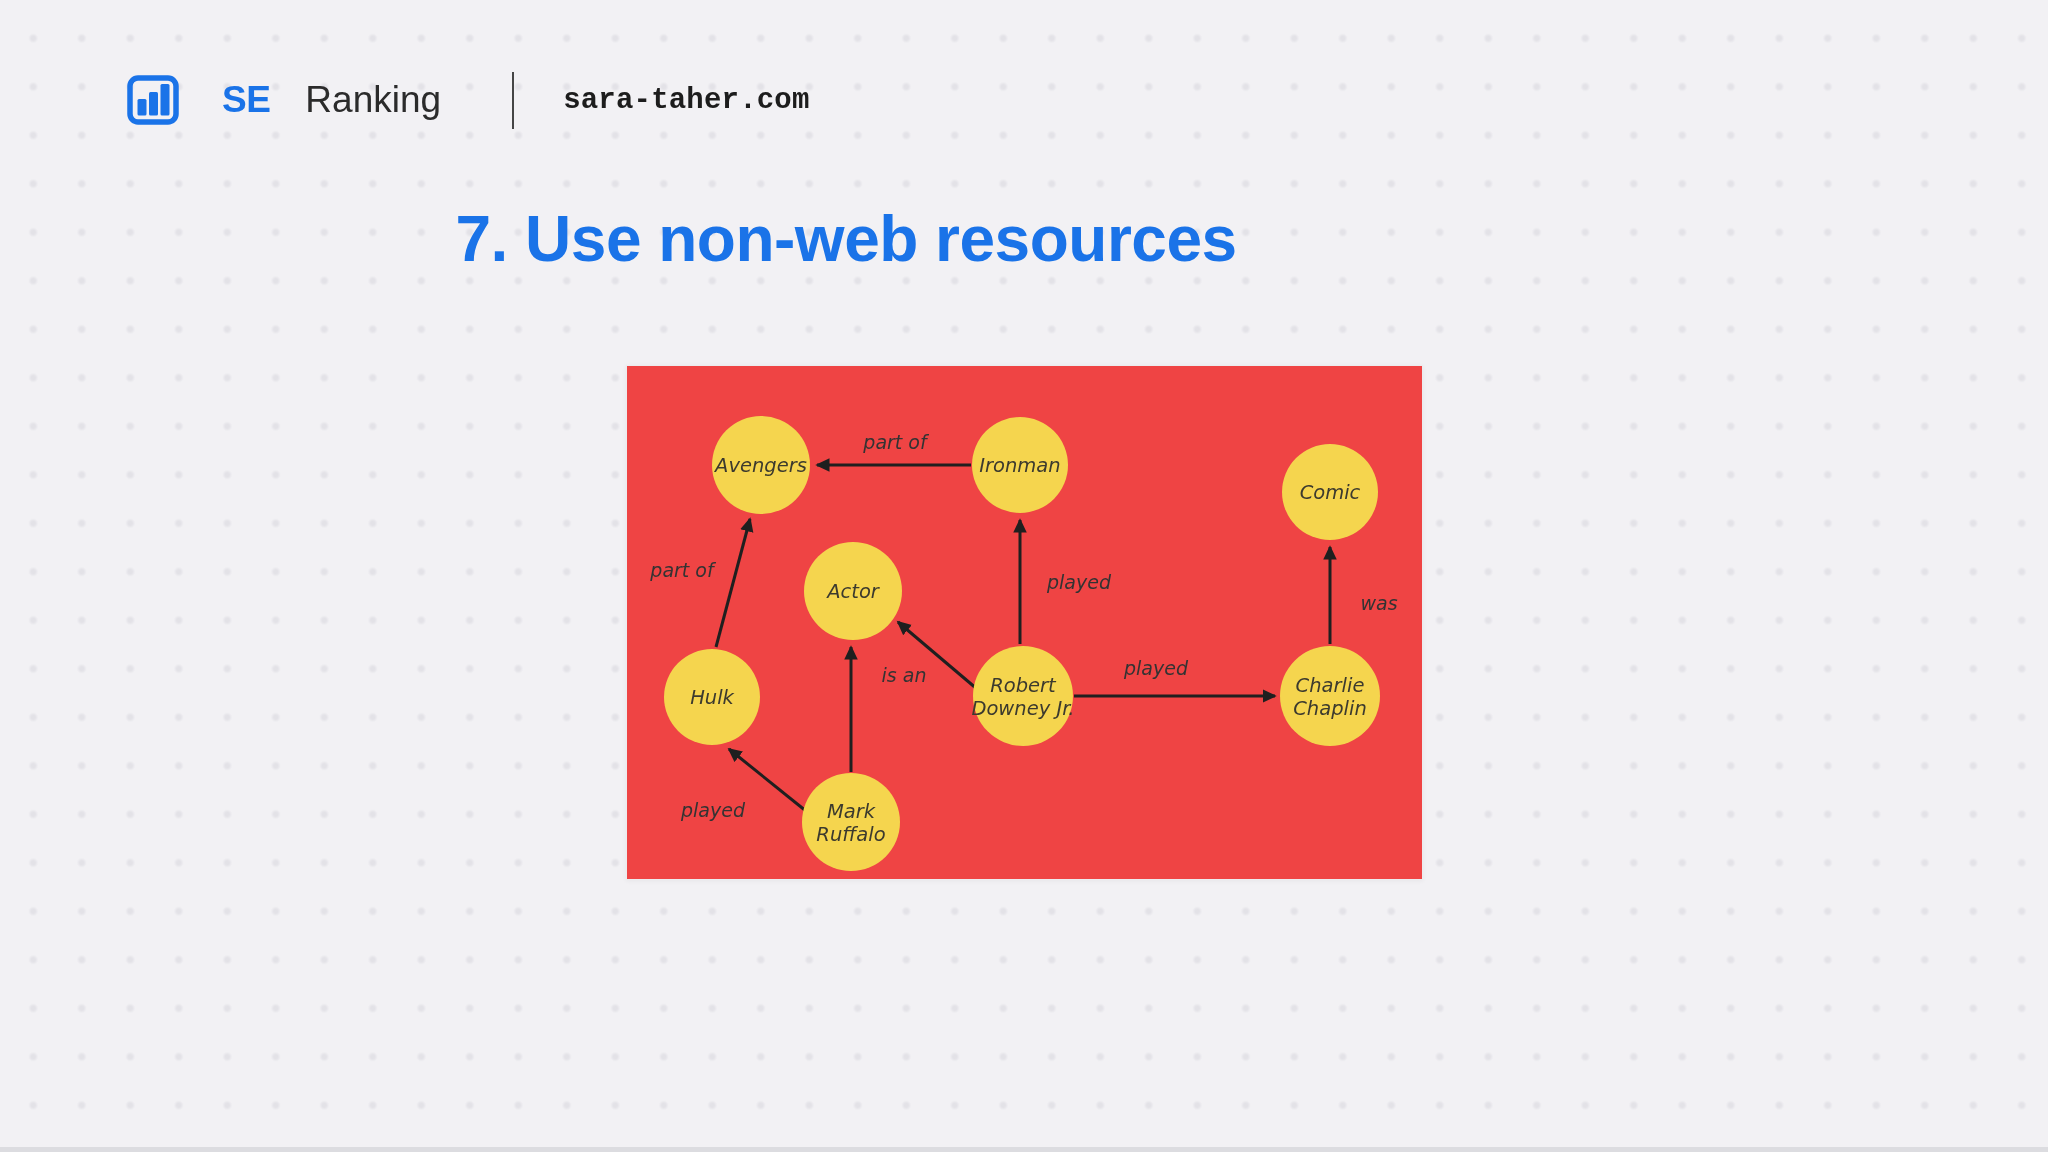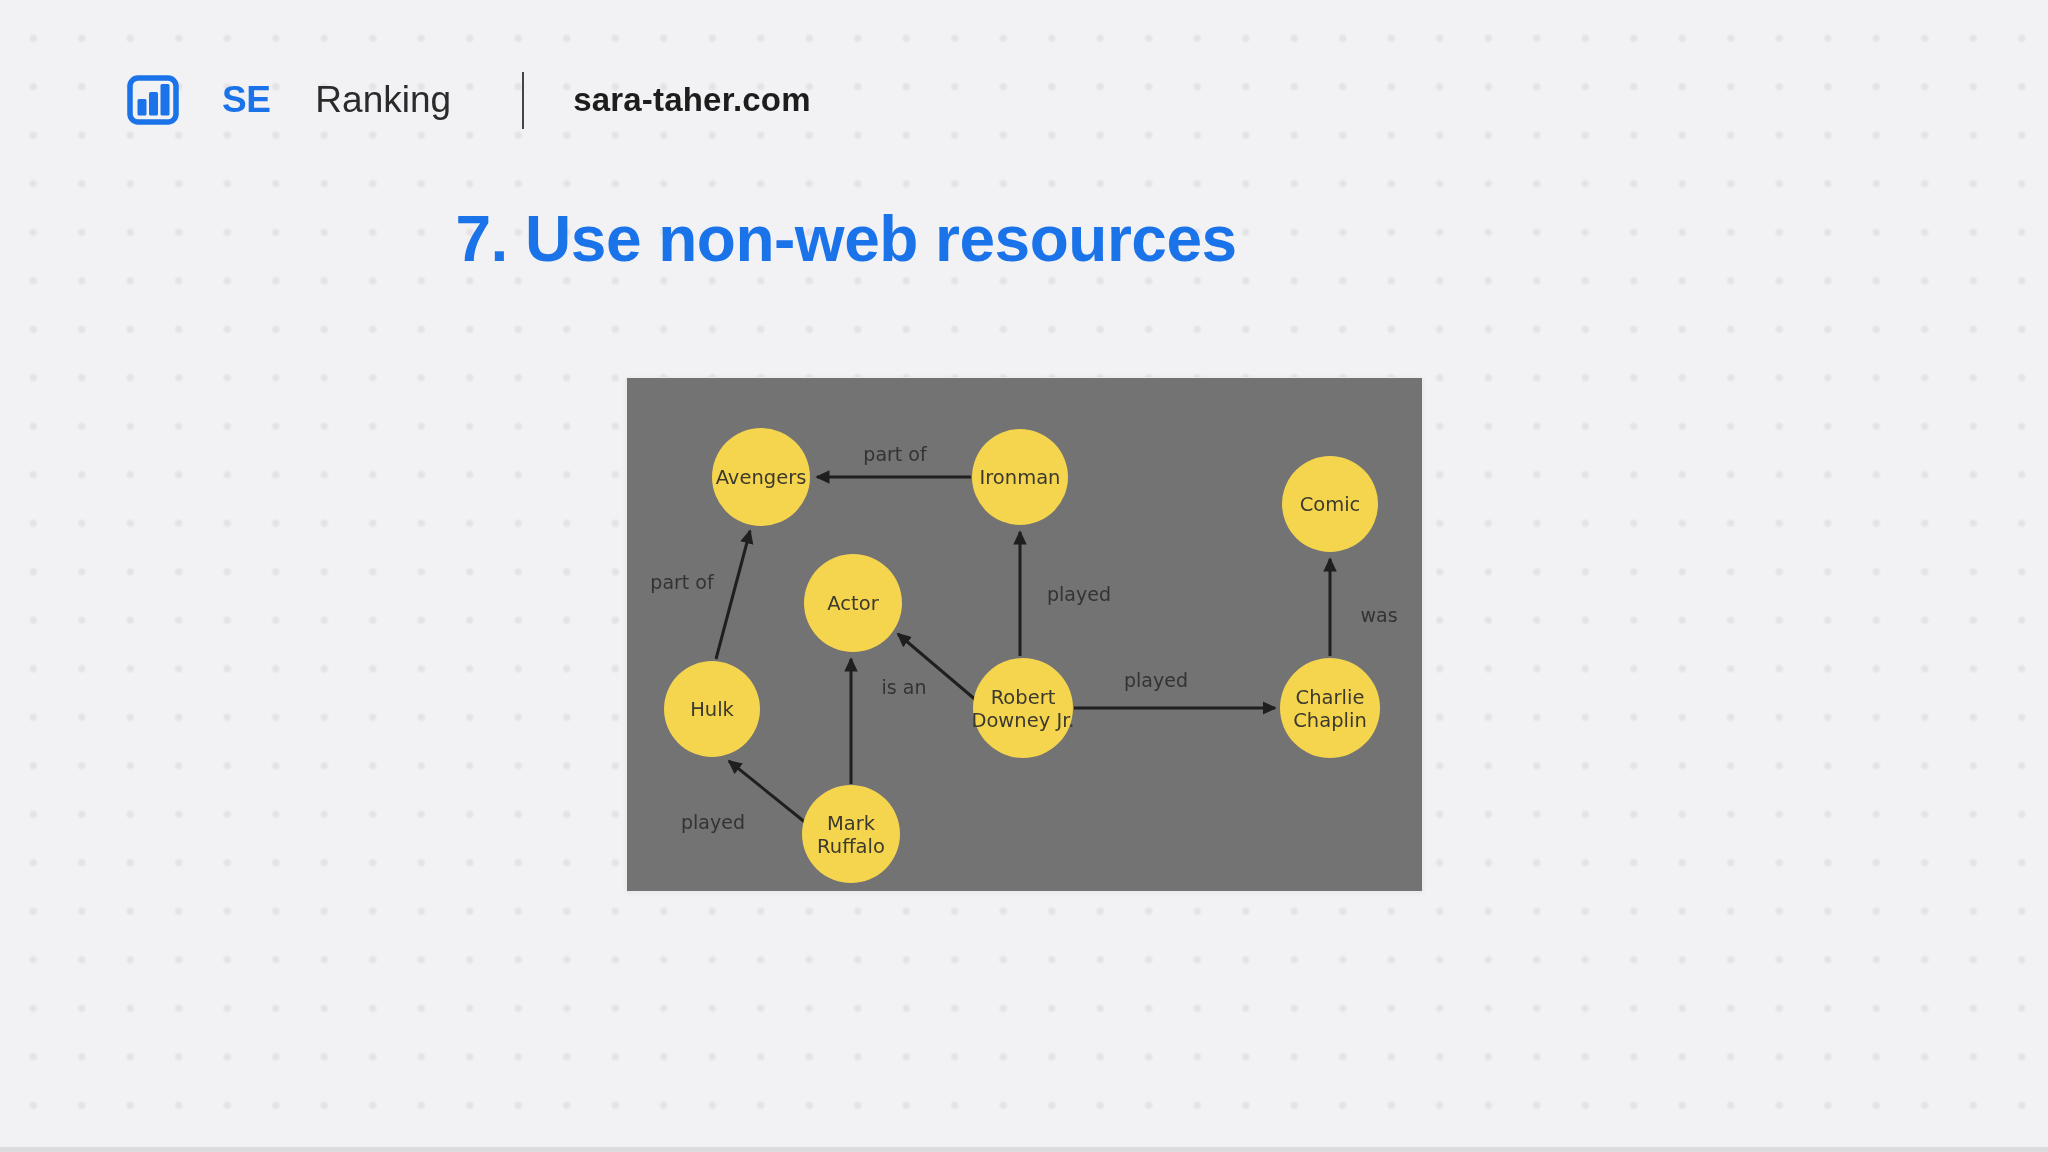--- a/index.html
+++ b/index.html
@@ -16,40 +16,41 @@
   .header {
     position: absolute; left: 127px; top: 70px;
     height: 60px; display: flex; align-items: center; gap: 31px;
   }
   .logo-icon { width: 52px; height: 50px; display: block; }
   .brand-se {
     font-size: 37px; font-weight: bold; color: #1a73e8;
     margin-left: 12px; letter-spacing: -0.5px;
   }
   .brand-ranking {
-    font-size: 37px; font-weight: 400; color: #2b2b2b; margin-left: 14px;
+    font-size: 37px; font-weight: 400; color: #2b2b2b; margin-left: 4px;
   }
   .header-divider {
     width: 2px; height: 57px; background: #454545;
     margin-left: 40px; margin-right: 18px;
   }
   .site-name {
-    font-size: 33px; font-weight: bold; color: #1d1d1d; letter-spacing: 0.2px;
+    font-size: 29px; font-weight: bold; color: #1d1d1d; letter-spacing: 0.2px; font-family: Liberation Mono, monospace;
   }
   .slide-title {
     position: absolute; left: 0; top: 202px; width: 1692px; margin: 0;
     text-align: center;
     font-size: 64px; font-weight: bold; color: #1a73e8; letter-spacing: -0.5px;
   }
   .graph-card {
-    position: absolute; left: 626px; top: 377px;
+    position: absolute; left: 626px; top: 365px;
     width: 797px; height: 515px;
-    background: #737373;
+    background: #ef4444;
     border: 1px solid #ececee;
     box-shadow: 0 1px 5px rgba(0,0,0,0.05);
+    font-style: italic;
   }
   .graph-card svg { display: block; width: 795px; height: 513px; }
   .graph-card svg text {
     font-family: "DejaVu Sans", sans-serif;
   }
   .bottom-strip {
     position: absolute; left: 0; bottom: 0; width: 2048px; height: 5px;
     background: #dcdce0;
   }
 </style>

